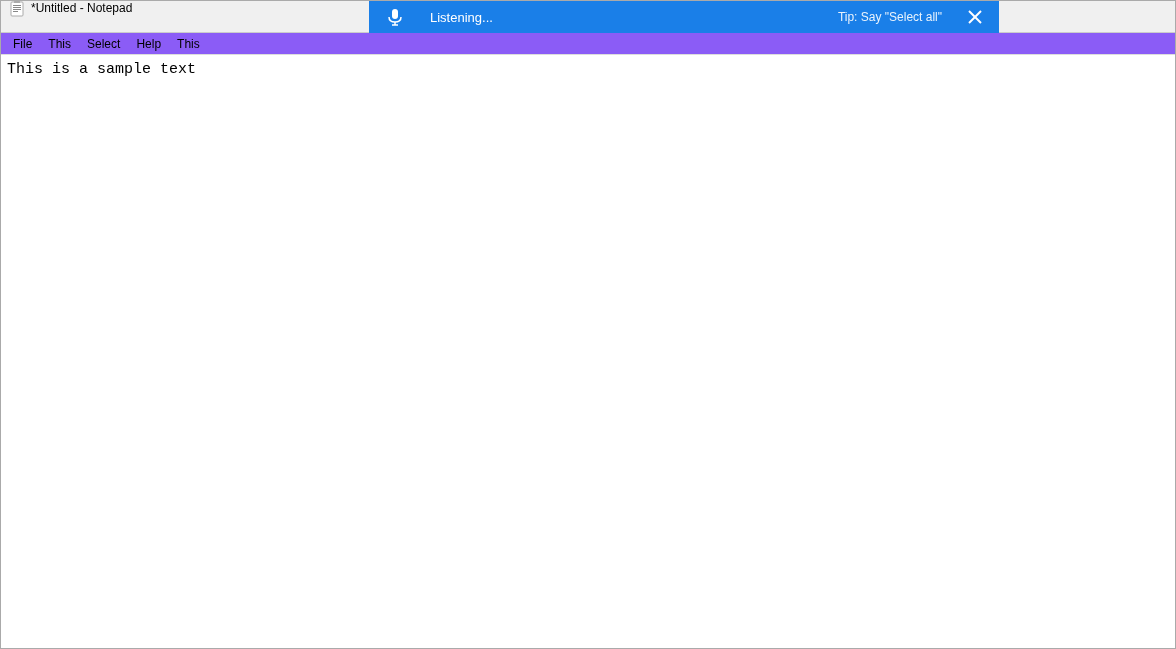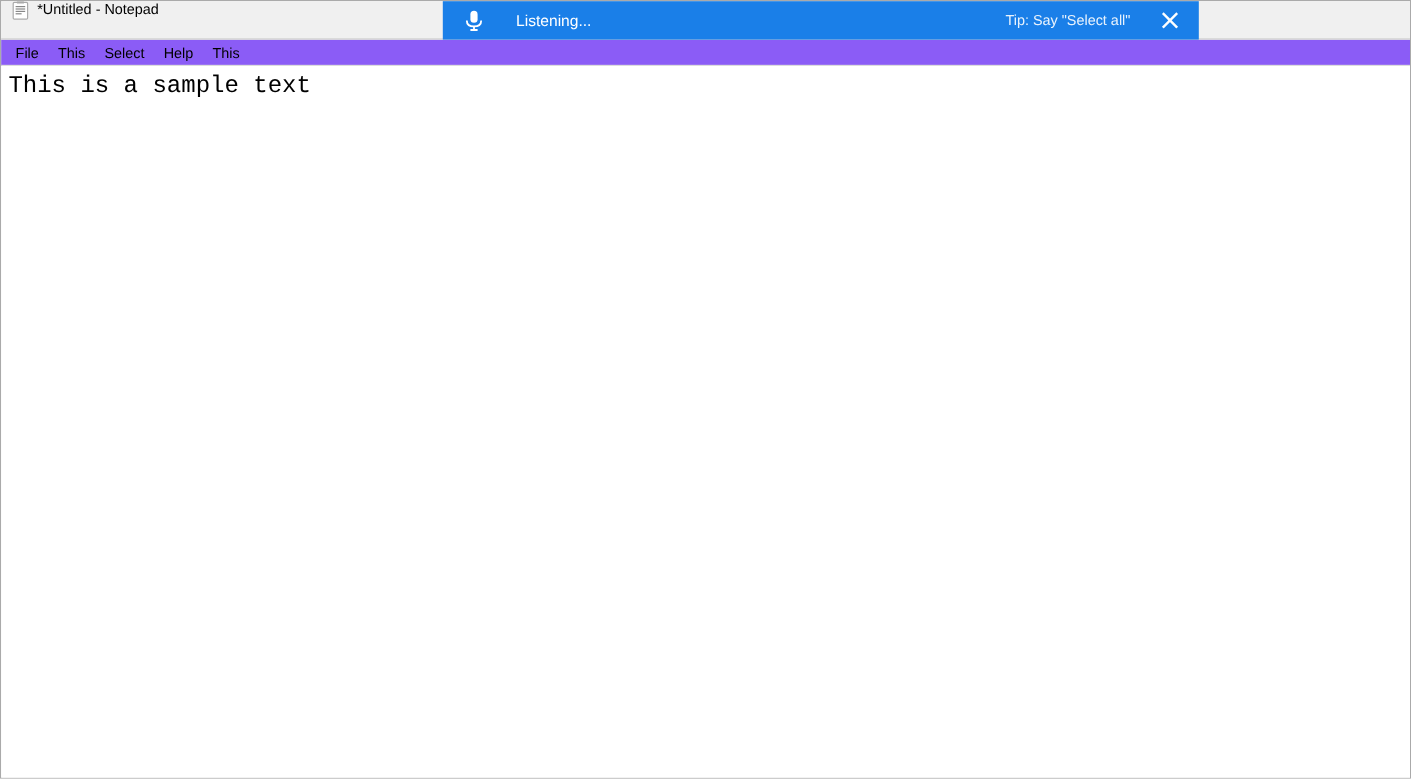--- a/index.html
+++ b/index.html
@@ -119,21 +119,21 @@
     .editor-area {
       flex: 1;
       background: #fff;
       padding: 4px 6px;
       position: relative;
       overflow: hidden;
     }
 
     .editor-content {
       font-family: 'Courier New', Courier, monospace;
-      font-size: 20px;
+      font-size: 15px;
       color: #000;
       white-space: pre;
       line-height: 1.4;
       outline: none;
       width: 100%;
       height: 100%;
       resize: none;
       border: none;
       background: transparent;
     }

